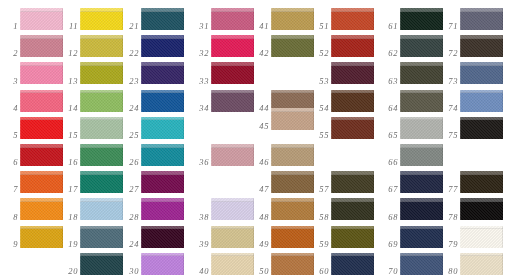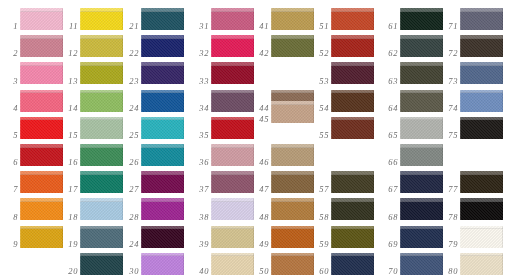--- a/index.html
+++ b/index.html
@@ -382,41 +382,23 @@
       </div>
       <div class="swatch-cell" style="top: 86.6px;">
         <div class="swatch-label">34</div>
         <div class="swatch-chip" title="34 #6b4a62" style="background: rgb(107, 74, 98);">
           <span class="fabric"></span>
           <span class="fold"></span>
           <span class="edge-l"></span>
           <span class="edge-r"></span>
         </div>
       </div>
-      <div class="swatch-cell" style="top: 113.8px;">
-        <div class="swatch-label">35</div>
-        <div class="swatch-chip" title="35 #c20d19" style="background: rgb(194, 13, 25);">
-          <span class="fabric"></span>
-          <span class="fold"></span>
-          <span class="edge-l"></span>
-          <span class="edge-r"></span>
-        </div>
-      </div>
       <div class="swatch-cell" style="top: 141px;">
         <div class="swatch-label">36</div>
         <div class="swatch-chip" title="36 #cf9aa1" style="background: rgb(207, 154, 161);">
-          <span class="fabric"></span>
-          <span class="fold"></span>
-          <span class="edge-l"></span>
-          <span class="edge-r"></span>
-        </div>
-      </div>
-      <div class="swatch-cell" style="top: 168.2px;">
-        <div class="swatch-label">37</div>
-        <div class="swatch-chip" title="37 #8c5269" style="background: rgb(140, 82, 105);">
           <span class="fabric"></span>
           <span class="fold"></span>
           <span class="edge-l"></span>
           <span class="edge-r"></span>
         </div>
       </div>
       <div class="swatch-cell" style="top: 195.4px;">
         <div class="swatch-label">38</div>
         <div class="swatch-chip" title="38 #d7cfe9" style="background: rgb(215, 207, 233);">
           <span class="fabric"></span>
@@ -465,21 +447,21 @@
       </div>
       <div class="swatch-cell" style="top: 86.6px;">
         <div class="swatch-label">44</div>
         <div class="swatch-chip" title="44 #8a6953" style="background: rgb(138, 105, 83);">
           <span class="fabric"></span>
           <span class="fold"></span>
           <span class="edge-l"></span>
           <span class="edge-r"></span>
         </div>
       </div>
-      <div class="swatch-cell" style="top: 98px;">
+      <div class="swatch-cell" style="top: 105px;">
         <div class="swatch-label">45</div>
         <div class="swatch-chip" title="45 #c4a187" style="background: rgb(196, 161, 135);">
           <span class="fabric"></span>
           <span class="fold"></span>
           <span class="edge-l"></span>
           <span class="edge-r"></span>
         </div>
       </div>
       <div class="swatch-cell" style="top: 141px;">
         <div class="swatch-label">46</div>

